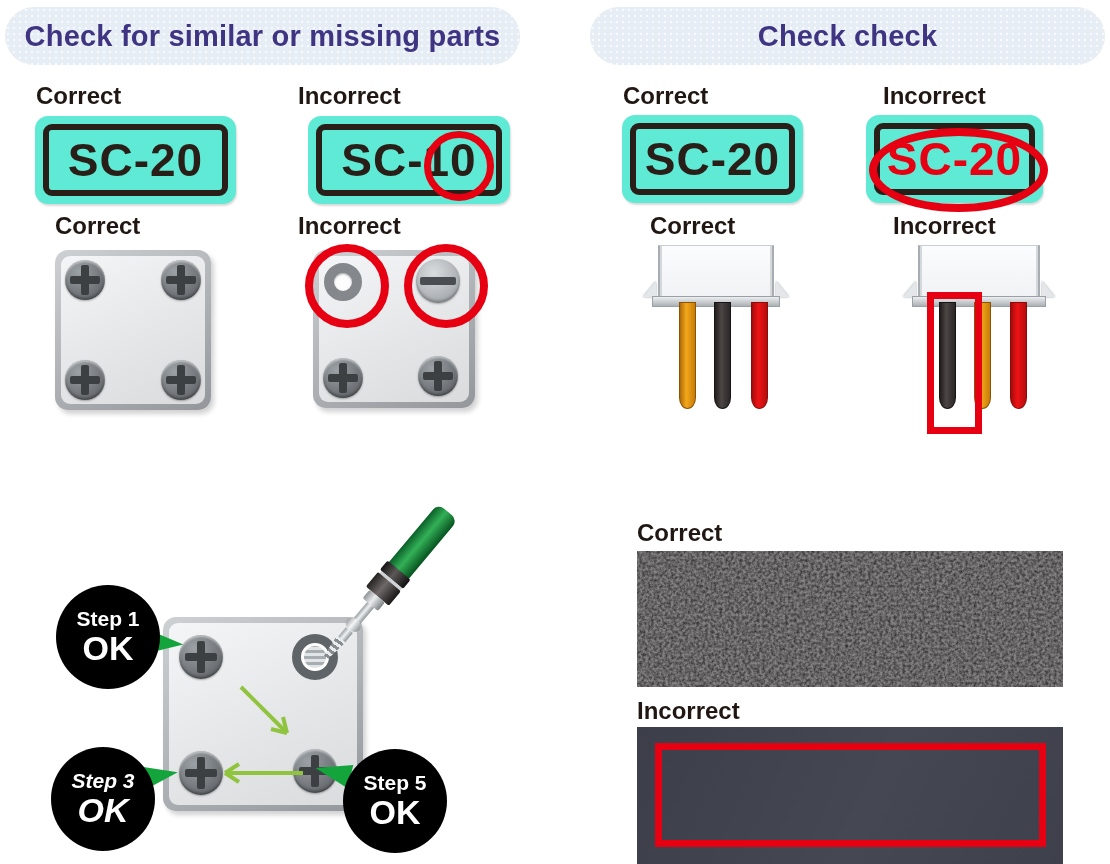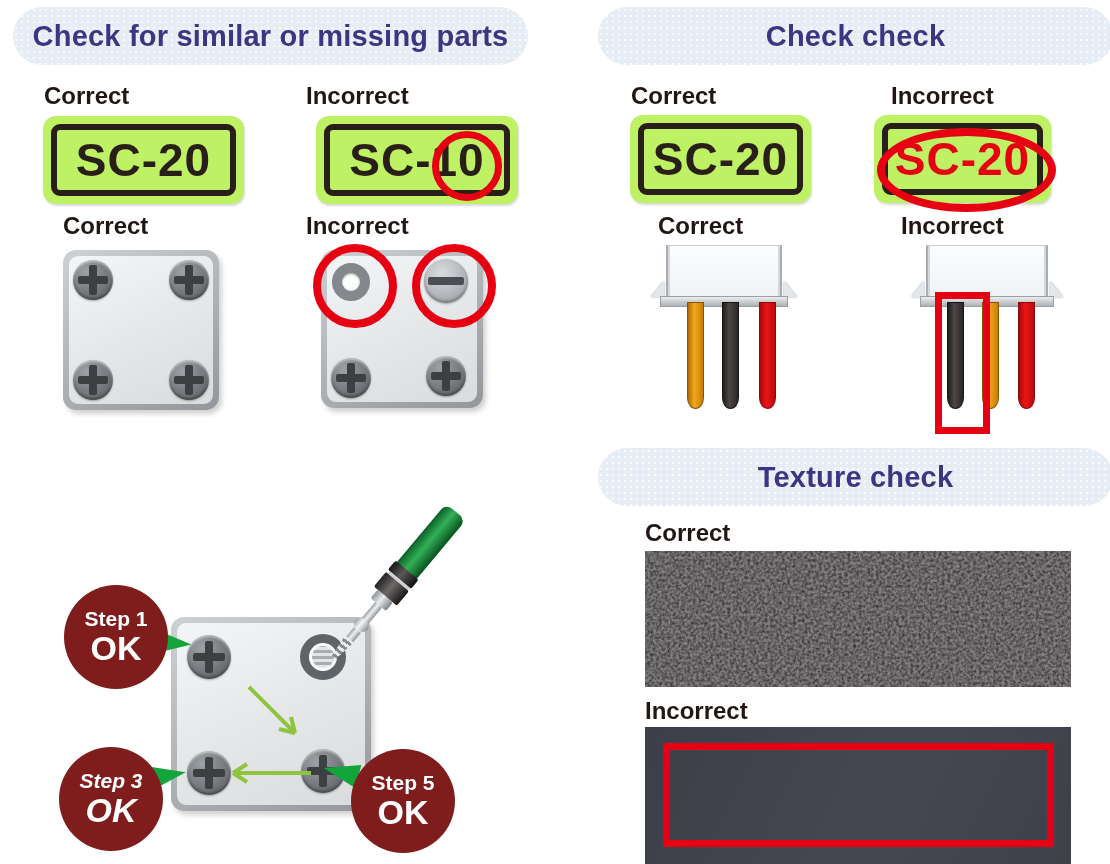--- a/index.html
+++ b/index.html
@@ -1,32 +1,32 @@
 <!DOCTYPE html>
 <html><head>
 <meta charset="utf-8">
 <style>
   html,body{margin:0;padding:0;background:#fff;}
   .canvas{position:relative;width:1110px;height:864px;background:#fff;overflow:hidden;
           font-family:"Liberation Sans","DejaVu Sans",sans-serif;}
-  .sec{position:absolute;inset:0;margin-left:8px;}
+  .sec{position:absolute;inset:0;}
 
   
   .pill{position:absolute;width:515px;height:58px;border-radius:30px;
         background-color:#e6edf4;
         background-image:radial-gradient(rgba(255,255,255,.75) 1px,rgba(0,0,0,0) 1.2px);
         background-size:6px 6px;
         display:flex;align-items:center;justify-content:center;}
   .pill span{font-size:29px;font-weight:bold;color:#3e3482;letter-spacing:.2px;}
 
   
   .lbl{position:absolute;font-size:24px;font-weight:bold;color:#201713;line-height:1;}
 
   
-  .badge{position:absolute;background:#bef264;border-radius:13px;padding:8px;box-sizing:border-box;
+  .badge{position:absolute;background:#5eead4;border-radius:13px;padding:8px;box-sizing:border-box;
          box-shadow:1px 2px 2px rgba(0,0,0,.15);}
   .badge-inner{width:100%;height:100%;border:6px solid #2a1f18;border-radius:9px;box-sizing:border-box;
          display:flex;align-items:center;justify-content:center;}
   .badge-text{font-size:46px;font-weight:bold;color:#2a1f18;letter-spacing:1px;}
   .badge-text.red{color:#e60012;}
   .red-ring{position:absolute;border:7px solid #e60012;border-radius:50%;}
   .red-ellipse{position:absolute;border:8px solid #e60012;border-radius:50%;}
 
   
   .plate{position:absolute;border-radius:13px;background:linear-gradient(150deg,#cdd1d4,#93979b);
@@ -61,21 +61,21 @@
   .wing.r{right:-9px;border-bottom:16px solid #e4e7e9;border-right:13px solid transparent;}
   .wire{position:absolute;width:17px;height:107px;top:302px;border-radius:0 0 9px 9px / 0 0 12px 12px;
         box-sizing:border-box;}
   .wire.orange{background:linear-gradient(90deg,#b06a07,#f3a71b 42%,#c87c08);border:1px solid #8a5306;}
   .wire.dark{background:linear-gradient(90deg,#221e1d,#4c4645 42%,#2b2726);border:1px solid #181414;}
   .wire.red{background:linear-gradient(90deg,#a30b0c,#ee1315 42%,#b50d0e);border:1px solid #8d0a0b;}
   .red-box{position:absolute;border:7px solid #e60012;}
 
   
   .arrows{position:absolute;left:0;top:0;}
-  .bubble{position:absolute;width:104px;height:104px;border-radius:50%;background:#7f1d1d;
+  .bubble{position:absolute;width:104px;height:104px;border-radius:50%;background:#000000;
         color:#fff;display:flex;flex-direction:column;align-items:center;justify-content:center;
         text-align:center;z-index:6;}
   .bubble .step{font-size:21px;font-weight:bold;line-height:1.15;}
   .bubble .ok{font-size:34px;font-weight:bold;line-height:1.05;}
   .tail{position:absolute;width:0;height:0;border-style:solid;border-color:transparent;z-index:5;}
   .wo-hole{position:absolute;width:46px;height:46px;border-radius:50%;background:#fff;
         border:9px solid #5f6468;box-sizing:border-box;}
   .wo-hole::after{content:"";position:absolute;inset:3px;border-radius:50%;
         background:repeating-linear-gradient(0deg,#e2e5e7 0 3px,#a8adb1 3px 6px);}
   .sd{position:absolute;left:307px;top:466px;width:30px;height:196px;
@@ -236,23 +236,20 @@
     </div>
 
     <div class="tail" style="left:142px;top:763px;border-top-width:12px;border-bottom-width:12px;border-left:36px solid #14a43c;transform:rotate(-10deg);"></div>
     <div class="bubble" style="left:51px;top:747px;font-style:italic;">
       <span class="step">Step 3</span>
       <span class="ok">OK</span>
     </div>
   </div>
 
   <div class="sec">
-    <div class="pill" style="left:590px;top:448px;">
-      <span>Texture check</span>
-    </div>
     <div class="lbl" style="left:637px;top:521px;">Correct</div>
 
     <svg class="tex" style="left:637px;top:551px;" width="426" height="136">
       <defs>
         <filter id="foamF" x="0" y="0" width="100%" height="100%">
           <feTurbulence type="fractalNoise" baseFrequency="0.35" numOctaves="4" seed="7"></feTurbulence>
           <feColorMatrix type="matrix" values="0 0 0 0 0.64  0 0 0 0 0.63  0 0 0 0 0.63  0 0 0 1.4 0"></feColorMatrix>
         </filter>
       </defs>
       <rect width="426" height="136" fill="#242122"></rect>

